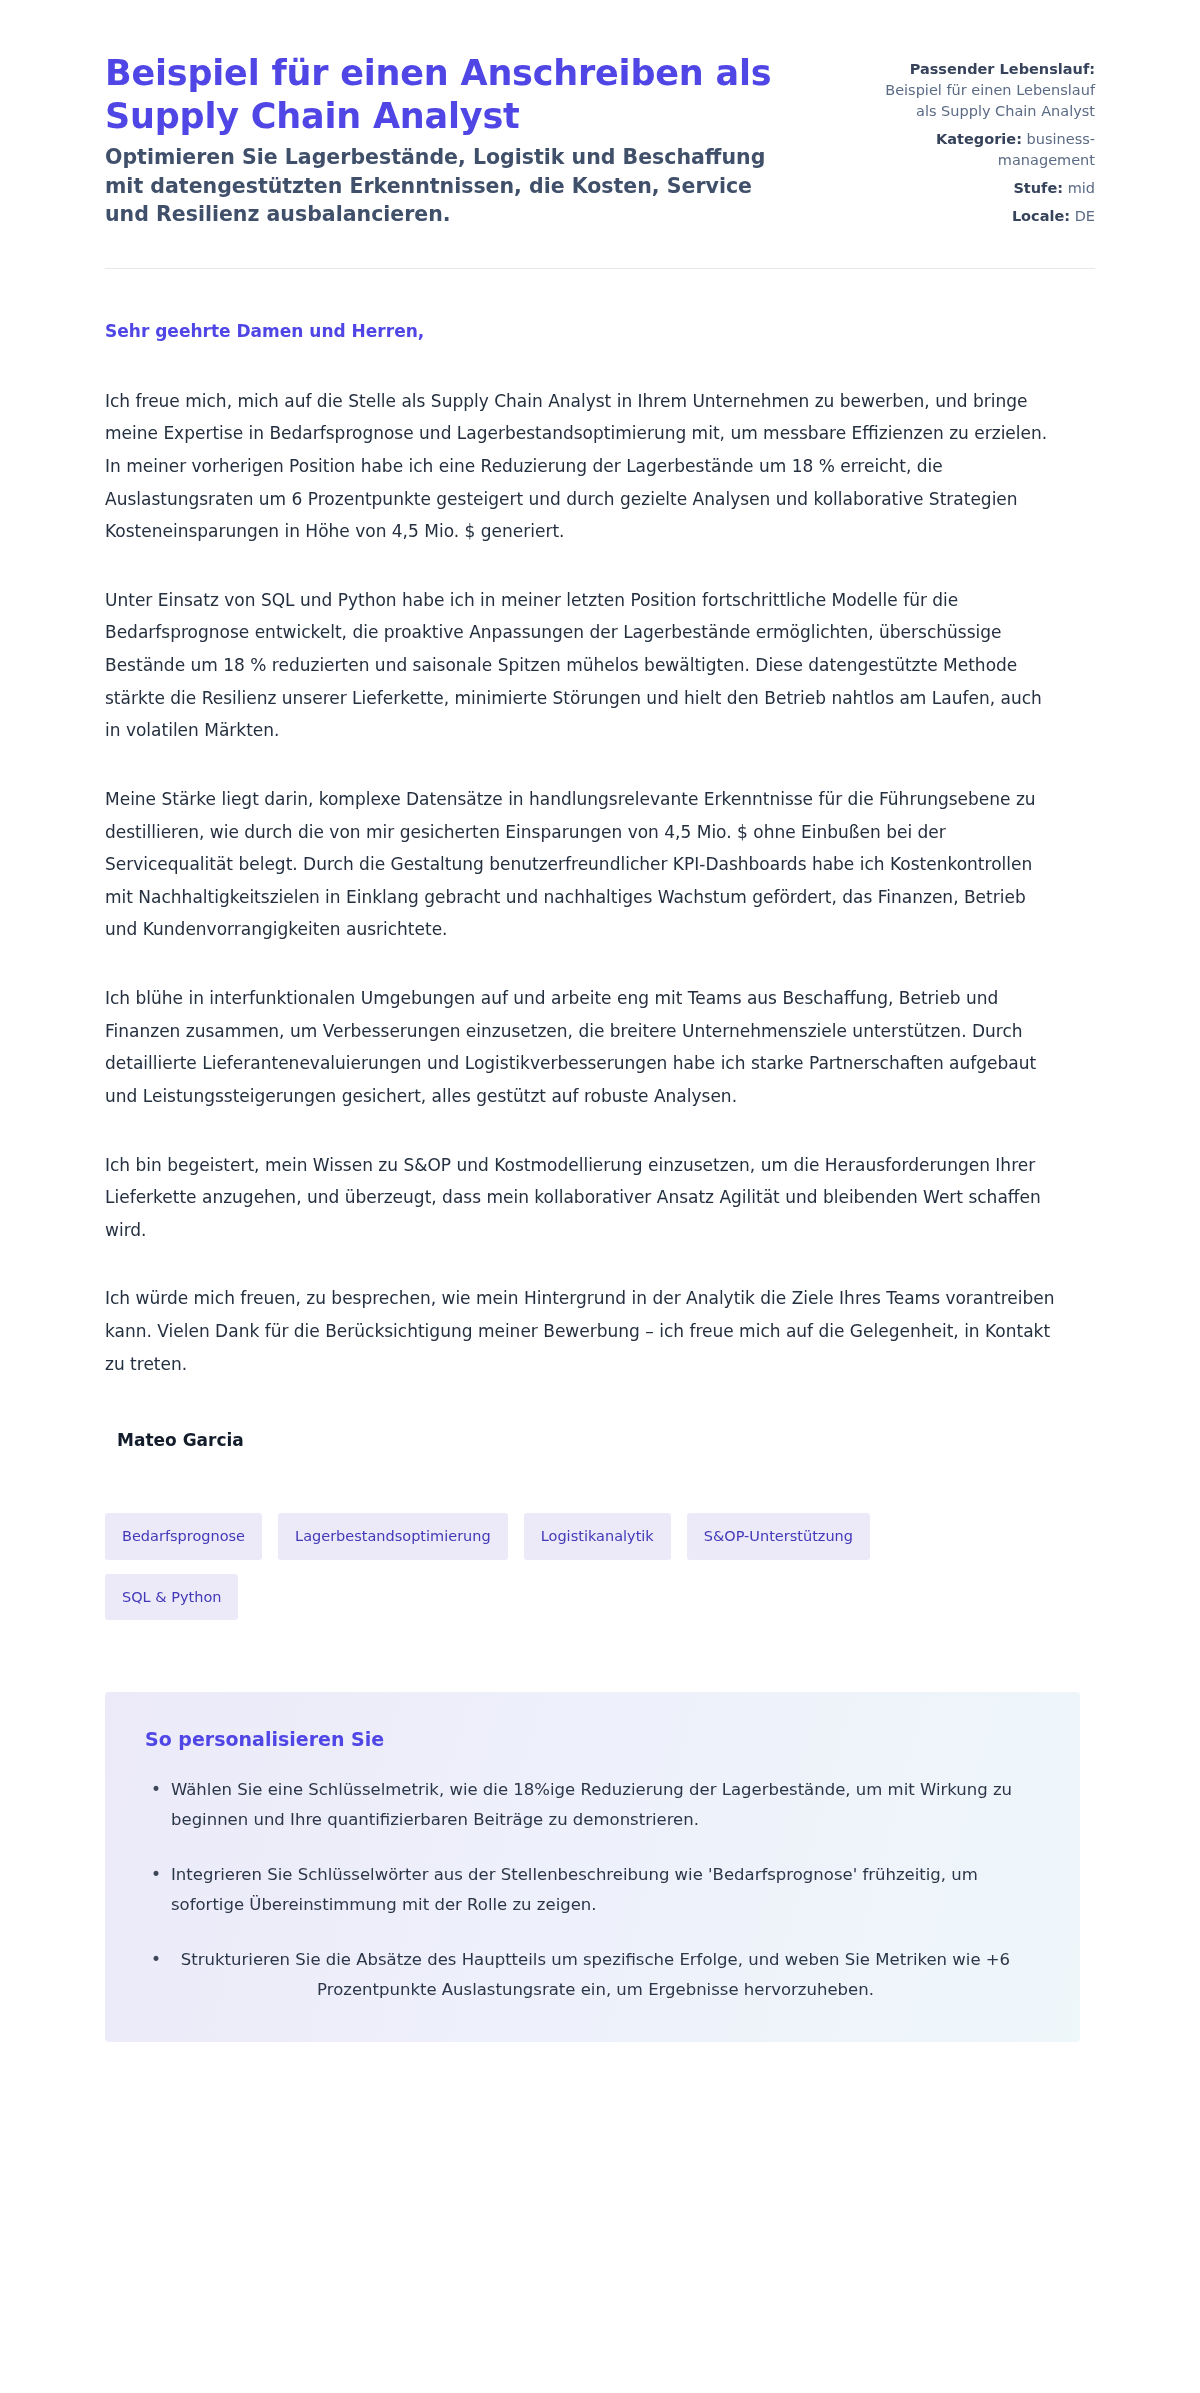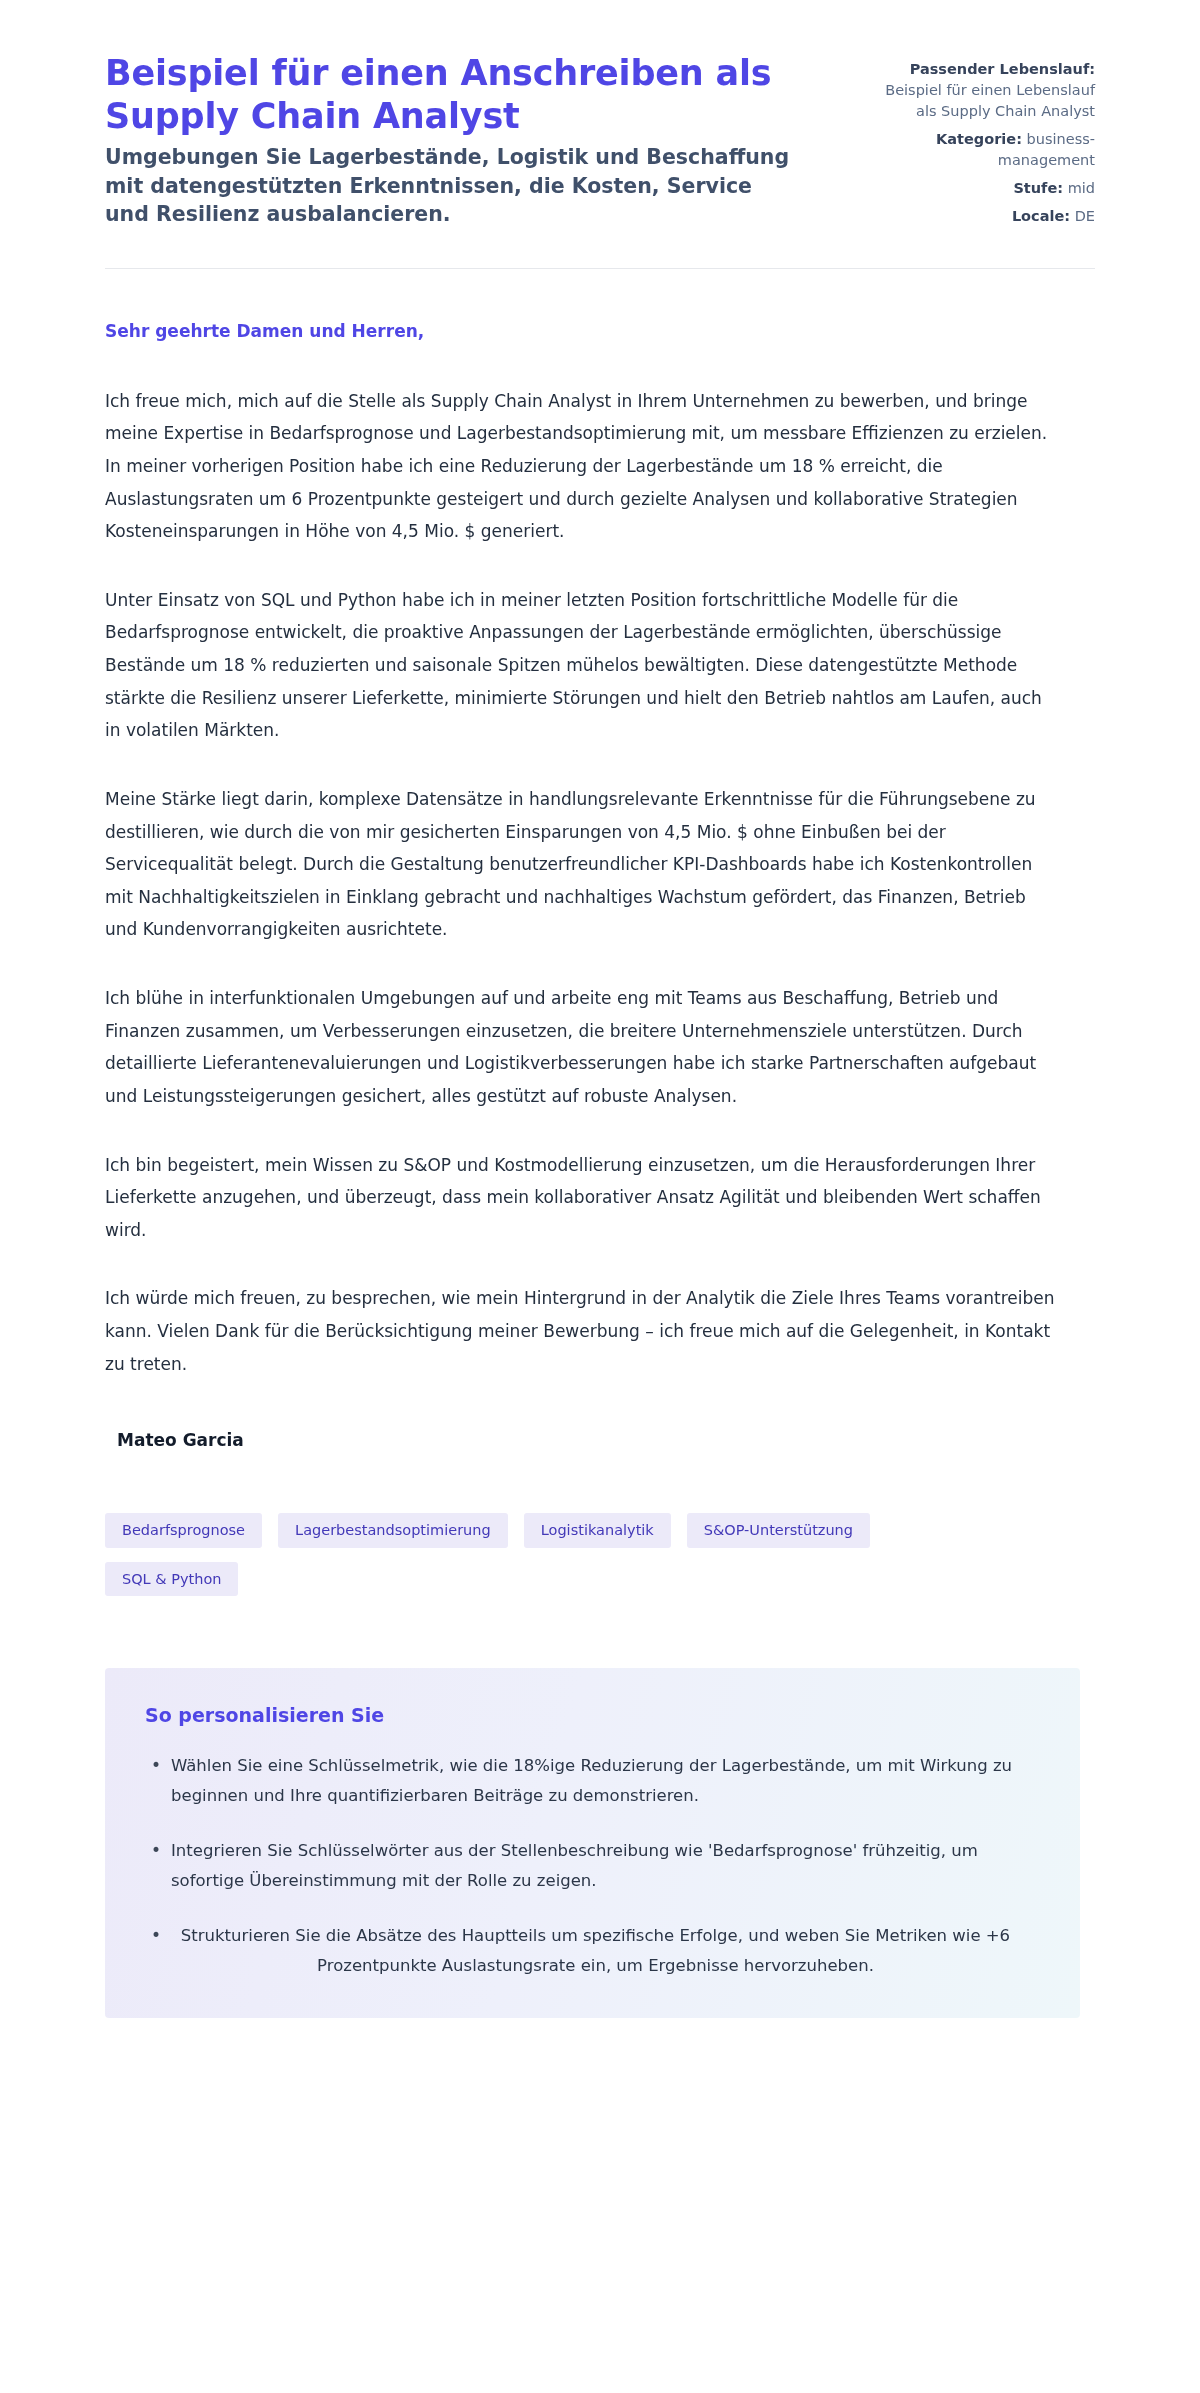--- a/index.html
+++ b/index.html
@@ -117,21 +117,21 @@
     display: flex;
     flex-wrap: wrap;
     gap: 14px 16px;
     max-width: 880px;
   }
   .tag {
     background: #eceaf9;
     color: #4339b8;
     font-size: 14.5px;
     line-height: 1;
-    padding: 10px 17px;
+    padding: 16px 17px;
     border-radius: 3px;
     white-space: nowrap;
   }
 
   
   .tips {
     margin-top: 72px;
     margin-bottom: 60px;
     background: linear-gradient(105deg, #eceaf9 0%, #eef0fb 45%, #eef7fa 100%);
     border-radius: 4px;
@@ -170,21 +170,21 @@
 </style>
 </head>
 <body>
 
 <div class="page">
 
   <header class="header">
 
     <div class="header-left">
       <h1 class="doc-title">Beispiel für einen Anschreiben als Supply Chain Analyst</h1>
-      <p class="doc-subtitle">Umgebungen Sie Lagerbestände, Logistik und Beschaffung mit datengestützten Erkenntnissen, die Kosten, Service und Resilienz ausbalancieren.</p>
+      <p class="doc-subtitle">Optimieren Sie Lagerbestände, Logistik und Beschaffung mit datengestützten Erkenntnissen, die Kosten, Service und Resilienz ausbalancieren.</p>
     </div>
 
     <aside class="header-meta">
       <div class="meta-row">
         <span class="meta-label">Passender Lebenslauf:</span>
         <span class="meta-value">Beispiel für einen Lebenslauf als Supply Chain Analyst</span>
       </div>
       <div class="meta-row">
         <span class="meta-label">Kategorie:</span>
         <span class="meta-value">business-management</span>

